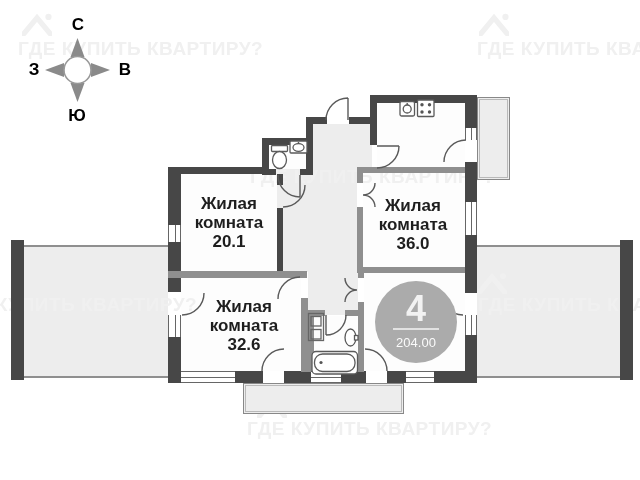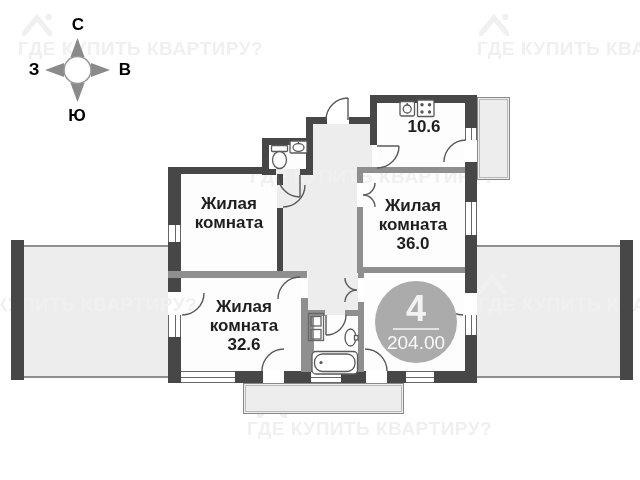--- a/index.html
+++ b/index.html
@@ -29,21 +29,21 @@
   .ov{position:absolute;left:0;top:0;z-index:3;}
   
   .rlabel{position:absolute;text-align:center;font-weight:bold;font-size:17px;line-height:19px;
           color:#1e1e1e;z-index:4;}
   
   .badge{position:absolute;left:375px;top:281px;width:82px;height:82px;border-radius:50%;
          background:#ababab;z-index:4;display:flex;flex-direction:column;align-items:center;
          justify-content:center;color:#f2f2f2;}
   .b4{font-size:36px;font-weight:bold;line-height:34px;}
   .bline{width:46px;height:2px;background:rgba(255,255,255,.65);margin:2px 0 3px;}
-  .barea{font-size:19px;line-height:20px;color:#fafafa;}
+  .barea{font-size:13px;line-height:20px;color:#fafafa;}
   
   .cl{position:absolute;font-weight:bold;font-size:17px;color:#000;z-index:4;
       transform:translate(-50%,-50%);}
 </style>
 </head>
 <body>
 
 <div class="stage">
 
   <div class="wm" style="left:18px;top:38px">ГДЕ КУПИТЬ КВАРТИРУ?</div>
@@ -205,33 +205,33 @@
   </svg>
 
   <span class="cl" style="left:78px;top:25px">С</span>
   <span class="cl" style="left:34px;top:70px">З</span>
   <span class="cl" style="left:125px;top:70px">В</span>
   <span class="cl" style="left:77px;top:116px">Ю</span>
 
   <div class="rlabel" style="left:169px;top:194px;width:120px">
     <div>Жилая</div>
     <div>комната</div>
+    <div>20.1</div>
   </div>
   <div class="rlabel" style="left:353px;top:196px;width:120px">
     <div>Жилая</div>
     <div>комната</div>
     <div>36.0</div>
   </div>
   <div class="rlabel" style="left:184px;top:297px;width:120px">
     <div>Жилая</div>
     <div>комната</div>
     <div>32.6</div>
   </div>
   <div class="rlabel" style="left:374px;top:117px;width:100px">
-    <div>10.6</div>
   </div>
 
   <div class="badge">
     <div class="b4">4</div>
     <div class="bline"></div>
     <div class="barea">204.00</div>
   </div>
 
 </div>
 

